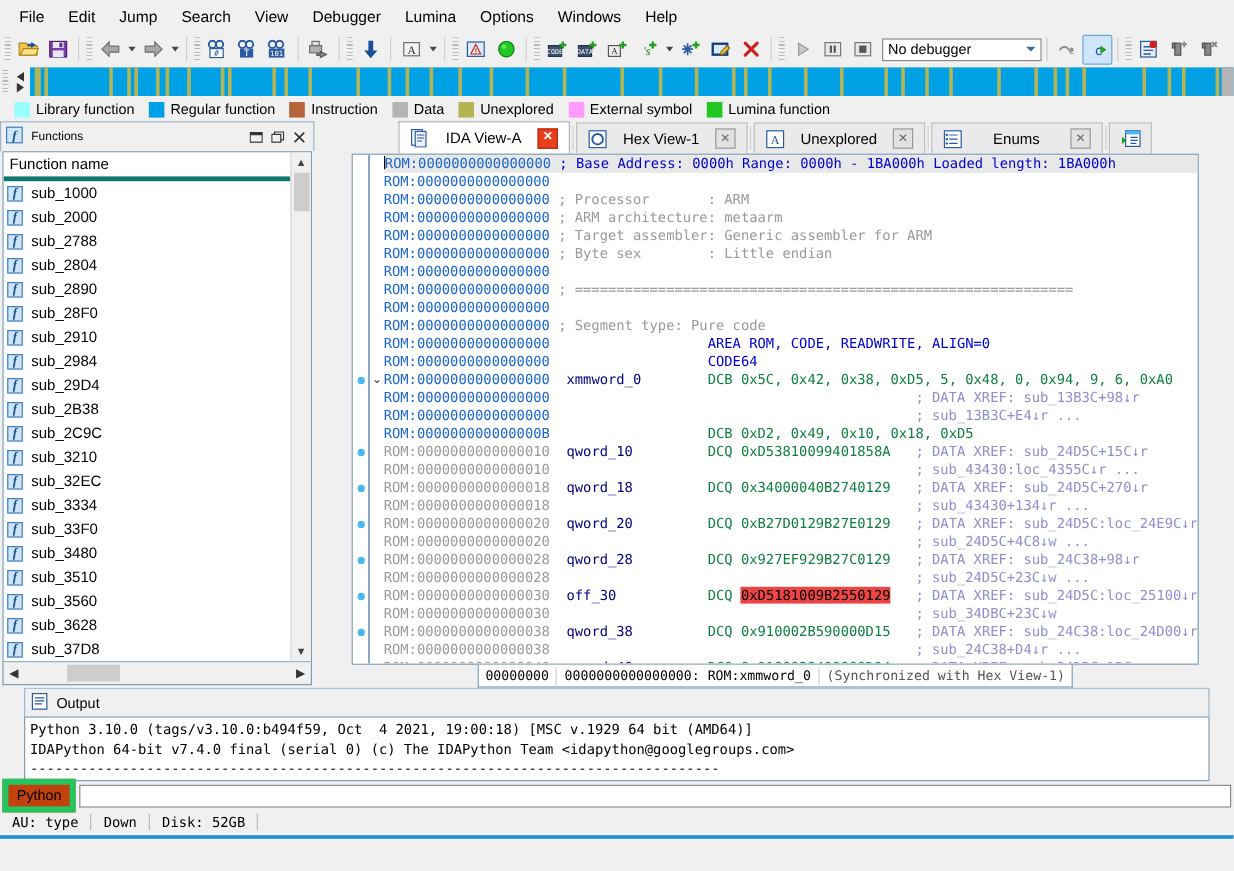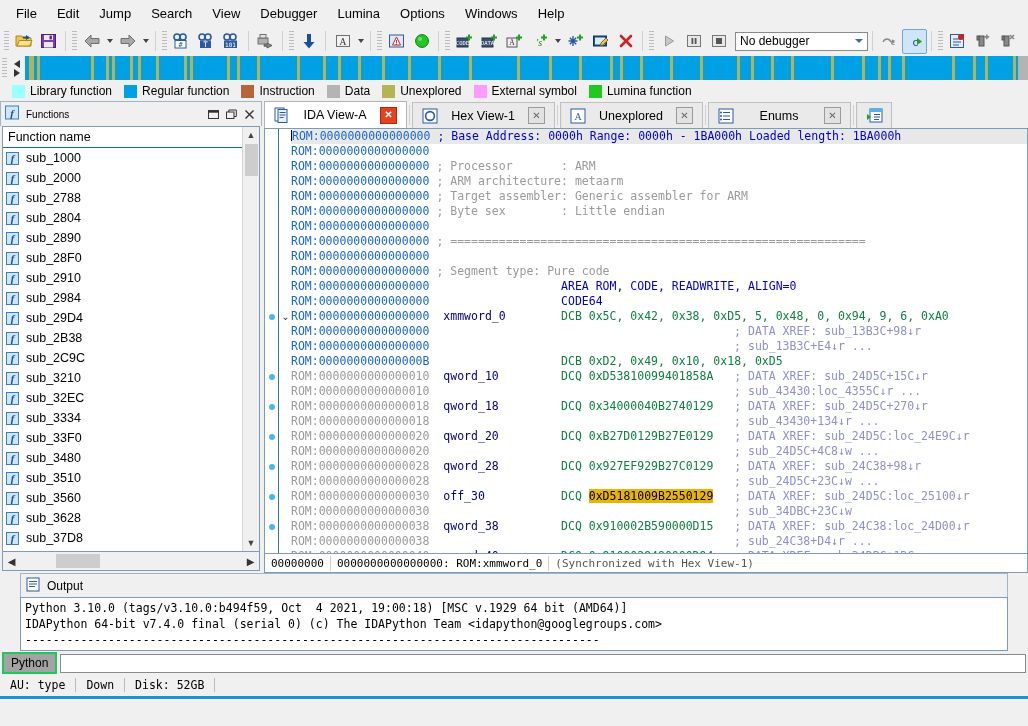--- a/index.html
+++ b/index.html
@@ -48,37 +48,37 @@
   .main{position:relative;height:472px;display:flex;background:#f0f0f0;}
 
   
   .funcpanel{width:262px;display:flex;flex-direction:column;background:#f0f0f0;}
   .panelhdr{height:25px;display:flex;align-items:center;background:#f0f0f0;
             border:1px solid #9fb6c9;border-bottom:none;box-sizing:border-box;padding:0 3px;}
   .panelhdr .ttl{flex:1;font-size:10px;padding-left:6px;}
   .pbtn{width:18px;height:17px;display:flex;align-items:center;justify-content:center;font-size:12px;color:#222;}
   .funclist{flex:1;margin:0 2px 0 2px;border:1px solid #7e9db5;background:#fff;display:flex;overflow:hidden;box-sizing:border-box;}
   .fcol{flex:1;display:flex;flex-direction:column;overflow:hidden;}
-  .fhdr{height:20px;border-bottom:1px solid #0f766e;display:flex;align-items:center;
+  .fhdr{height:20px;border-bottom:4px solid #0f766e;display:flex;align-items:center;
         padding-left:5px;font-size:12.5px;background:#fff;}
   .frows{flex:1;overflow:hidden;}
   .frow{height:20px;display:flex;align-items:center;padding-left:3px;font-size:12.5px;white-space:nowrap;}
   .ficon{width:13px;height:13px;margin-right:7px;border:1px solid #3a7fc1;background:#cfe6fa;
          font-family:"Liberation Serif",serif;font-style:italic;font-weight:bold;font-size:11px;
          color:#1b4f8a;display:flex;align-items:center;justify-content:center;line-height:1;box-sizing:border-box;}
   .vscroll{width:16px;background:#f0f0f0;border-left:1px solid #d4d4d4;display:flex;flex-direction:column;align-items:center;}
   .sbtn{width:16px;height:16px;display:flex;align-items:center;justify-content:center;background:#f0f0f0;font-size:9px;color:#444;}
   .sthumb{width:13px;height:32px;background:#cdcdcd;margin-top:1px;}
   .hscrollrow{height:19px;display:flex;align-items:center;margin:0 2px 2px 2px;border:1px solid #7e9db5;border-top:none;background:#f0f0f0;box-sizing:border-box;}
   .hsbtn{width:17px;height:17px;display:flex;align-items:center;justify-content:center;font-size:10px;color:#333;}
   .htrack{flex:1;height:17px;position:relative;background:#f0f0f0;}
   .hthumb{position:absolute;left:36px;top:1px;width:44px;height:14px;background:#cdcdcd;}
 
   
-  .viewarea{flex:1;display:flex;flex-direction:column;padding-left:2px;box-sizing:border-box;}
+  .viewarea{flex:1;display:flex;flex-direction:column;padding-left:2px;box-sizing:border-box;align-items:center;}
   .tabstrip{height:27px;display:flex;align-items:flex-end;background:#f0f0f0;}
   .tab{height:26px;display:flex;align-items:center;gap:8px;padding:0 9px;
        border:1px solid #c0c0c0;border-bottom:none;background:#eaeaea;box-sizing:border-box;font-size:12.5px;}
   .tab.active{background:#fff;border-color:#b4b4b4;height:27px;}
   .tab .tabico{width:16px;height:16px;display:block;}
   .tabclose{width:15px;height:15px;border:1px solid #9a9a9a;background:#e2e2e2;
             display:flex;align-items:center;justify-content:center;font-size:10px;color:#666;line-height:1;}
   .tabclose.red{background:#e8401f;border-color:#b02a10;color:#fff;font-weight:bold;}
   .tabsep{width:1px;height:20px;background:#cfcfcf;align-self:center;margin:0 2px;}
 
@@ -91,33 +91,33 @@
          font-size:11.5px;line-height:15px;white-space:pre;position:relative;}
   .ln{height:15px;display:block;white-space:pre;}
   .ln.cur{background:#e8e8e8;}
   .addr{color:#1a66d0;}
   .addr.dim{color:#9a9a9a;}
   .cmt{color:#9a9a9a;}
   .xref{color:#8f8fd0;}
   .kw{color:#0000d0;}
   .dcb{color:#108040;}
   .lbl{color:#000080;}
-  .hl{background:#eab308;color:#000;}
+  .hl{background:#ef4444;color:#000;}
   .caret{display:inline-block;width:1px;height:11px;background:#000;vertical-align:-1px;}
   .dstatus{height:19px;border:1px solid #7e9db5;border-top:none;background:#fff;display:flex;align-items:center;
            font-family:"DejaVu Sans Mono","Liberation Mono",monospace;font-size:11px;box-sizing:border-box;}
   .dstatus span{padding:0 6px;border-right:1px solid #cfcfcf;height:15px;display:flex;align-items:center;}
   .dstatus span.last{border-right:none;color:#555;}
   .outhdr{height:24px;display:flex;align-items:center;background:#f0f0f0;border:1px solid #9fb6c9;
           border-bottom:none;box-sizing:border-box;padding-left:5px;gap:7px;}
   .outbody{height:54px;background:#fff;border:1px solid #7e9db5;box-sizing:border-box;
            font-family:"DejaVu Sans Mono","Liberation Mono",monospace;font-size:11.5px;line-height:16px;
            padding:2px 4px;overflow:hidden;white-space:pre;}
   .cliRow{height:23px;display:flex;align-items:center;gap:3px;padding:1px 2px 0 2px;box-sizing:border-box;}
-  .clilabel{border:2px solid #22c55e;background:#a3a3a3;padding:2px 7px;font-size:12px;}
+  .clilabel{border:5px solid #22c55e;background:#c2410c;padding:2px 7px;font-size:12px;}
   .cliinput{flex:1;height:19px;border:1px solid #8a8a8a;background:#fff;box-sizing:border-box;}
   .statusbar{height:22px;display:flex;align-items:center;background:#f0f0f0;
              font-family:"DejaVu Sans Mono","Liberation Mono",monospace;font-size:11.5px;}
   .statusbar .sbi{padding:0 10px;height:14px;display:flex;align-items:center;border-right:1px solid #bbb;}
   .bluebar{height:3px;background:#1e90d2;}
 </style>
 </head>
 <body>
 
 <div class="app">

